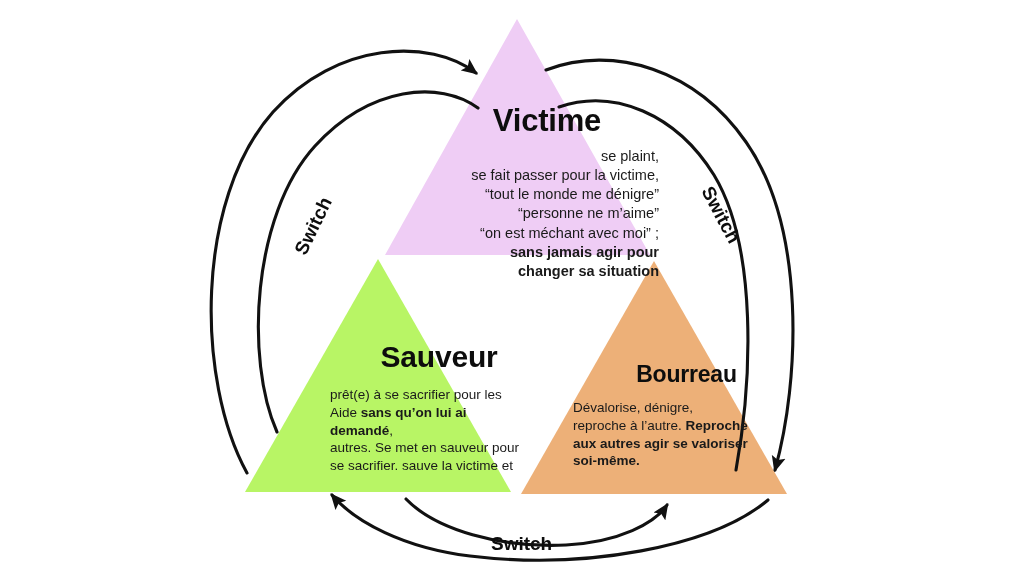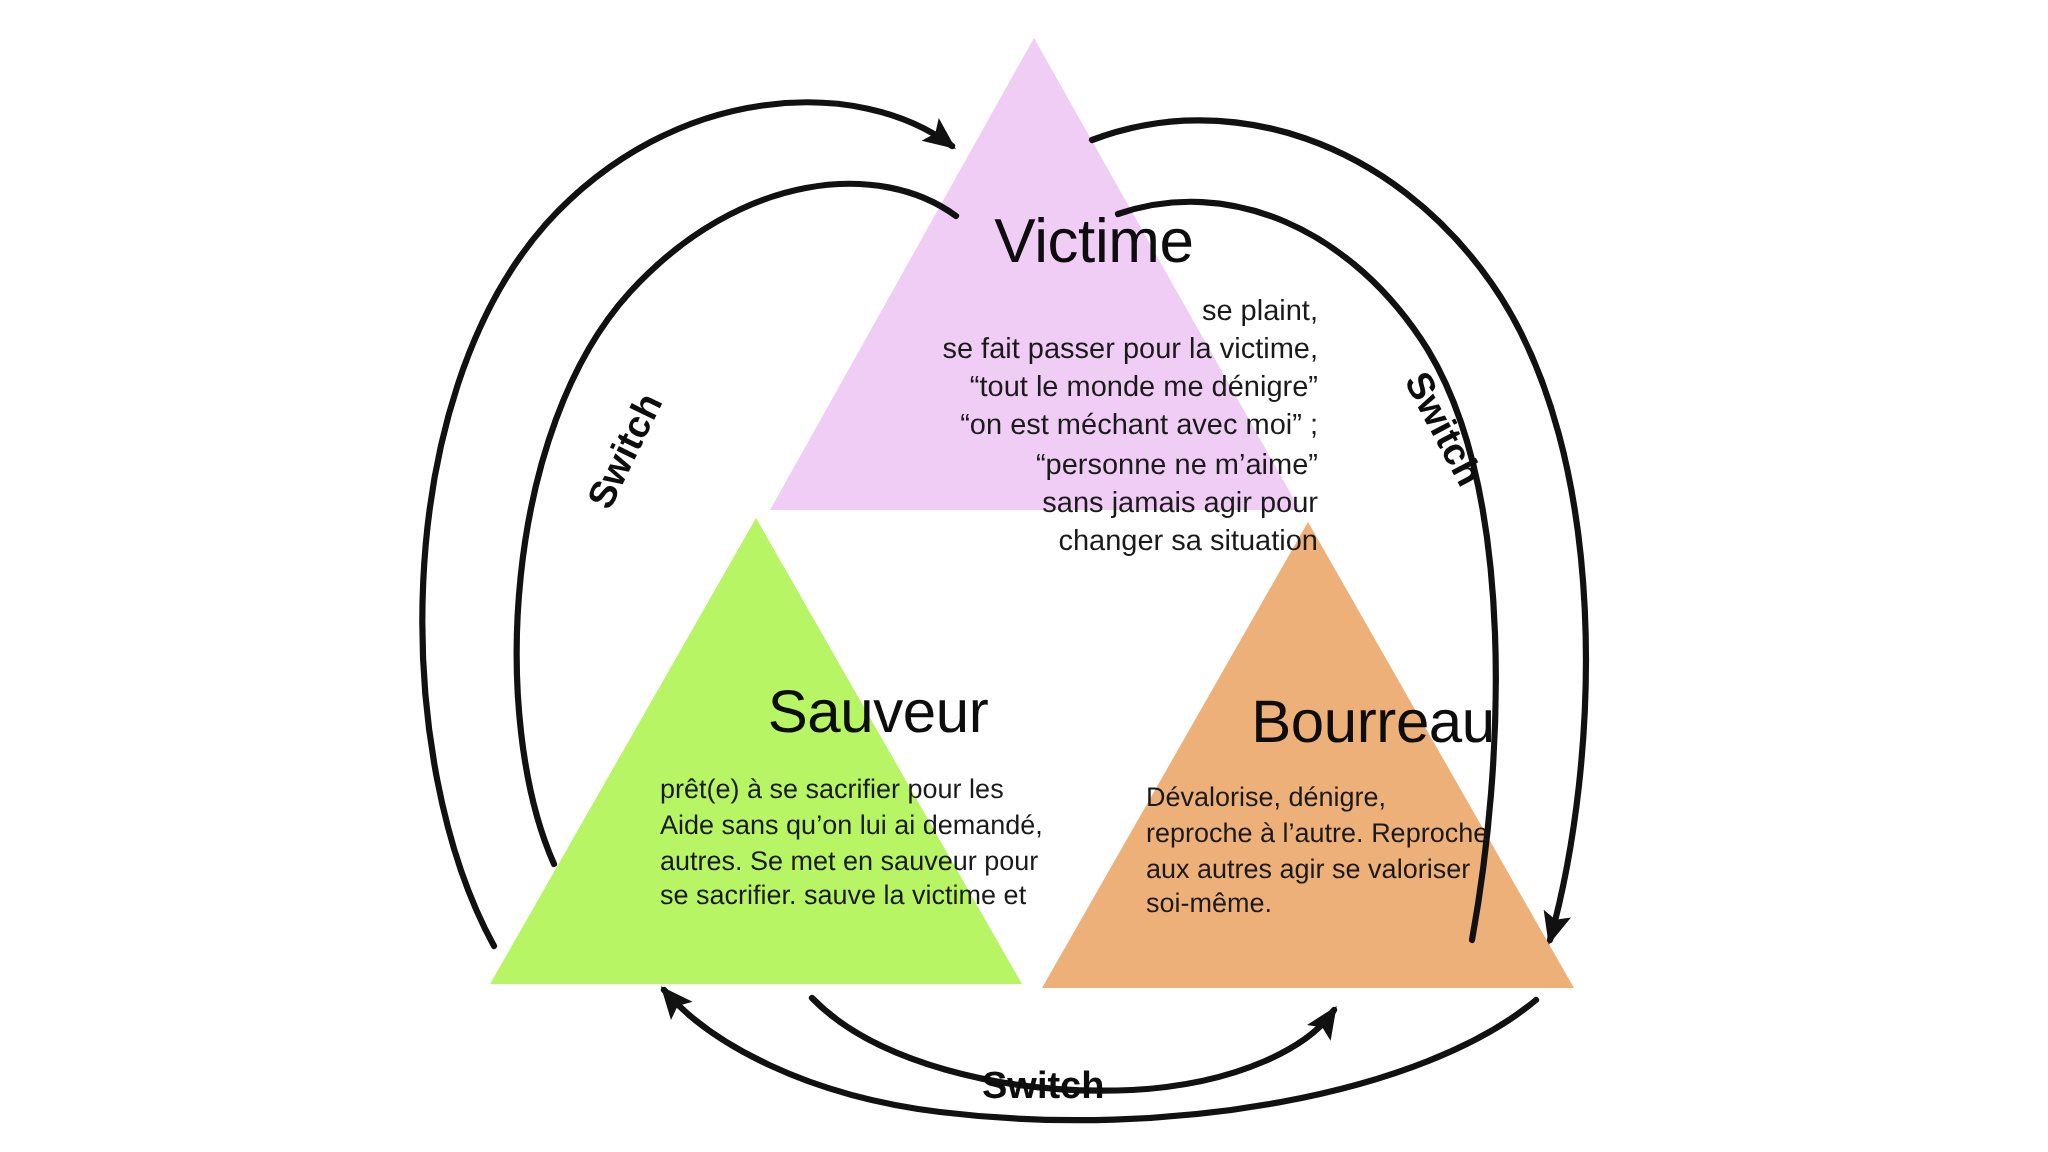--- a/index.html
+++ b/index.html
@@ -20,31 +20,31 @@
     left: 0;
     top: 0;
     width: 1024px;
     height: 576px;
   }
   .role-block {
     position: absolute;
     z-index: 5;
   }
   .role-title {
-    font-weight: normal;
+    font-weight: bold;
     color: #0d0d0d;
     letter-spacing: -0.2px;
     white-space: nowrap;
   }
   .role-desc {
     color: #1a1a1a;
     line-height: 1.32;
   }
   .role-desc b {
-    font-weight: normal;
+    font-weight: bold;
   }
 
   
   #victime-block {
     left: 427px;
     top: 103px;
     width: 232px;
   }
   #victime-block .role-title {
     font-size: 31px;
@@ -74,23 +74,23 @@
     font-size: 13.5px;
   }
 
   
   #bourreau-block {
     left: 573px;
     top: 345px;
     width: 205px;
   }
   #bourreau-block .role-title {
-    font-size: 30px;
+    font-size: 23px;
     text-align: center;
-    margin: 0 0 11px 0;
+    margin: 16px 0 11px 0;
     padding-left: 22px;
   }
   #bourreau-block .role-desc {
     font-size: 13.5px;
   }
 
   .switch-label {
     position: absolute;
     font-weight: bold;
     font-size: 19px;
@@ -143,22 +143,22 @@
 
     <path d="M 406 499 C 436 530 500 548 566 545 C 620 542 655 523 667 505" fill="none" stroke="#111111" stroke-width="3.1" stroke-linecap="round" marker-end="url(#ah)"></path>
   </svg>
 
   <div class="role-block" id="victime-block">
     <div class="role-title">Victime</div>
     <div class="role-desc">
       <div>se plaint,</div>
       <div>se fait passer pour la victime,</div>
       <div>“tout le monde me dénigre”</div>
+      <div>“personne ne m’aime”</div>
       <div>“on est méchant avec moi” ;</div>
-      <div>“personne ne m’aime”</div>
       <div><b>sans jamais agir pour</b></div>
       <div><b>changer sa situation</b></div>
     </div>
   </div>
 
   <div class="role-block" id="sauveur-block">
     <div class="role-title">Sauveur</div>
     <div class="role-desc">
       <div>prêt(e) à se sacrifier pour les</div>
       <div><span>Aide </span><b>sans qu’on lui ai demandé</b><span>,</span></div>

